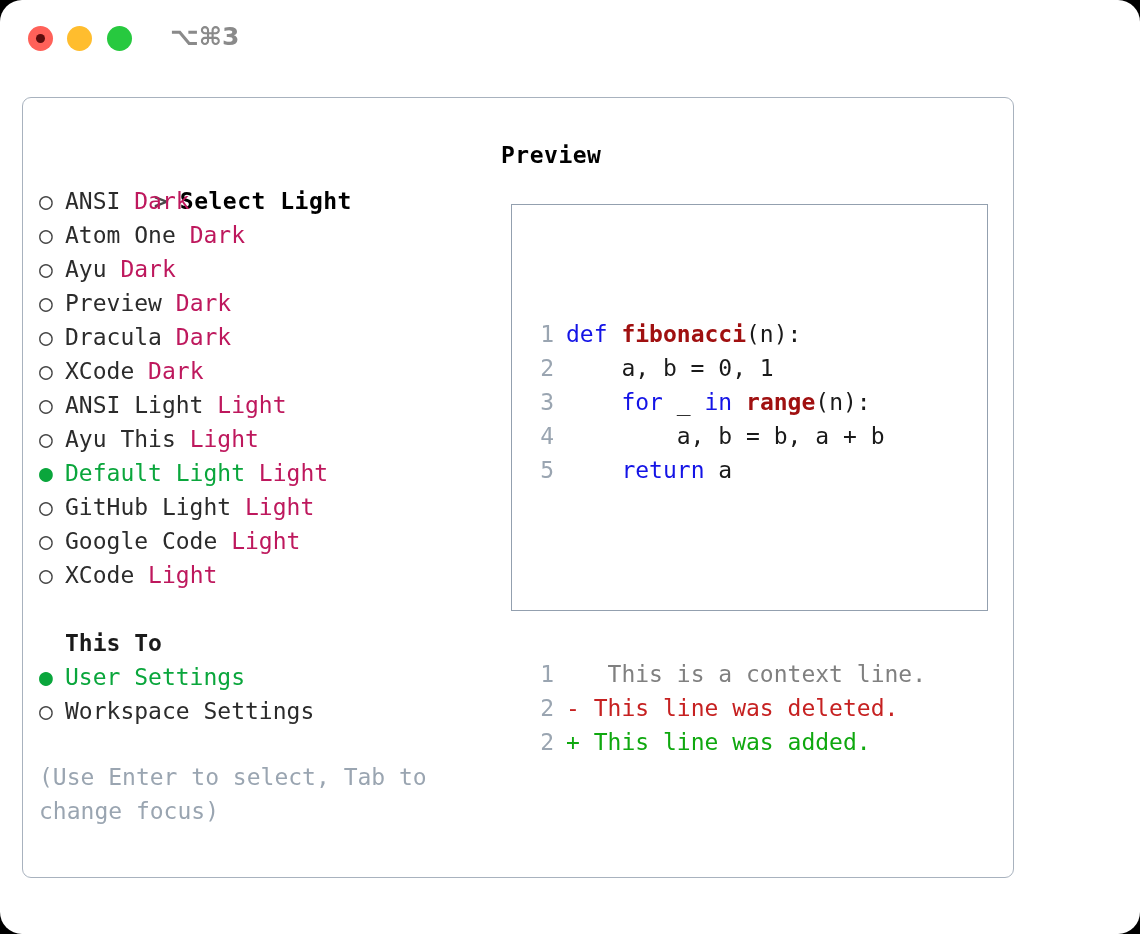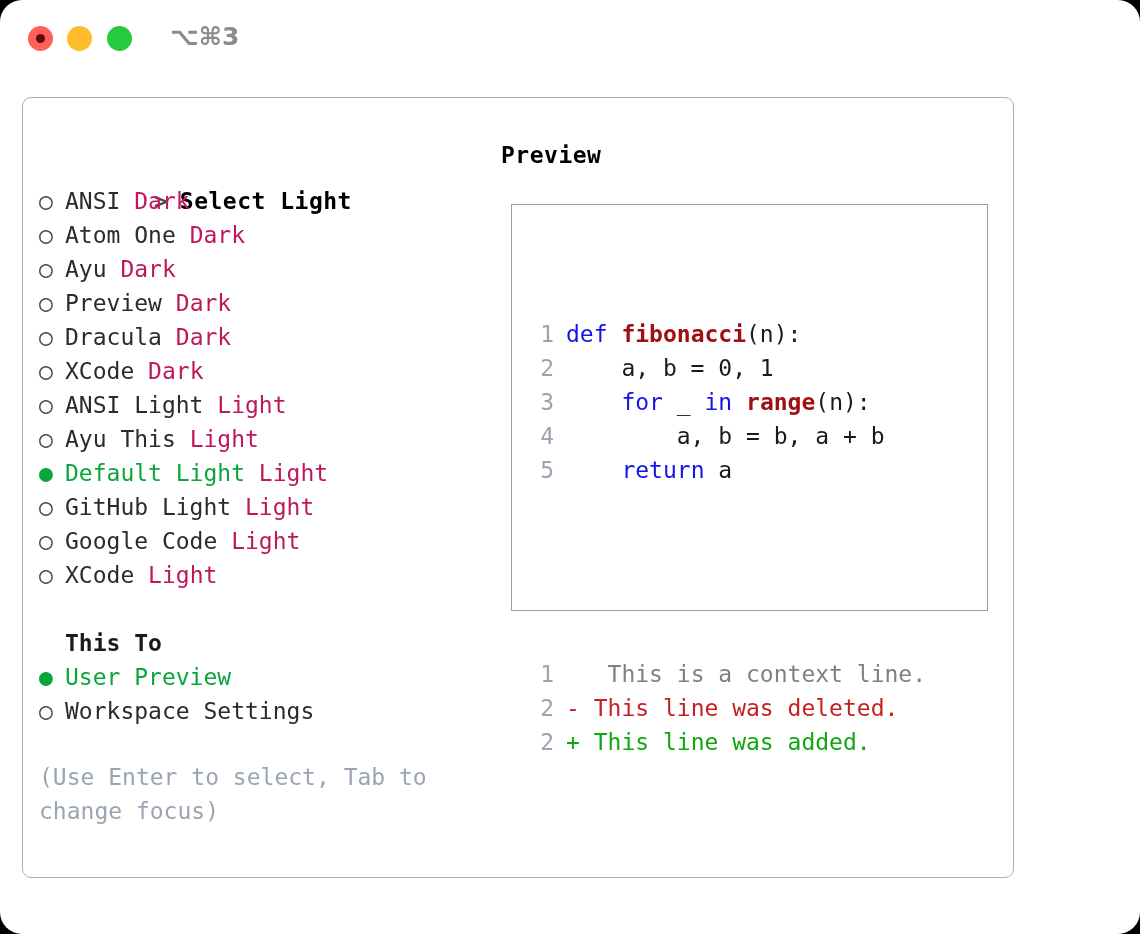--- a/index.html
+++ b/index.html
@@ -202,21 +202,21 @@
           <div class="row"><span class="marker">○</span><span class="theme-name">GitHub Light</span><span class="theme-kind"> Light</span></div>
           <div class="row"><span class="marker">○</span><span class="theme-name">Google Code</span><span class="theme-kind"> Light</span></div>
           <div class="row"><span class="marker">○</span><span class="theme-name">XCode</span><span class="theme-kind"> Light</span></div>
         </div>
 
       <div class="spacer-row"></div>
 
       <div class="row group-label">This To</div>
 
       <div id="apply-list">
-          <div class="row"><span class="marker marker-green">●</span><span class="theme-name selected">User Preview</span></div>
+          <div class="row"><span class="marker marker-green">●</span><span class="theme-name selected">User Settings</span></div>
           <div class="row"><span class="marker">○</span><span class="theme-name">Workspace Settings</span></div>
         </div>
     </div>
 
     <div id="help-text">(Use Enter to select, Tab to change focus)</div>
 
     <div id="right-col">
       <div id="preview-title">Preview</div>
     </div>
 

